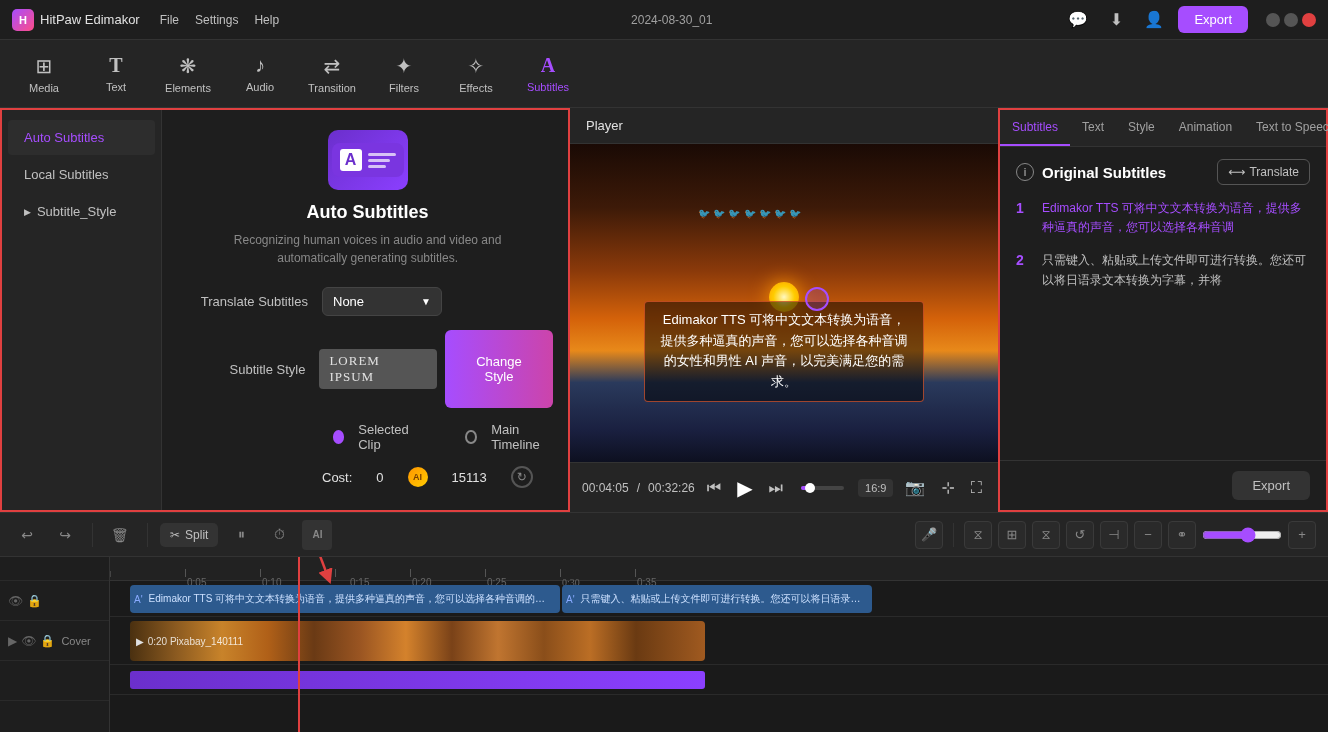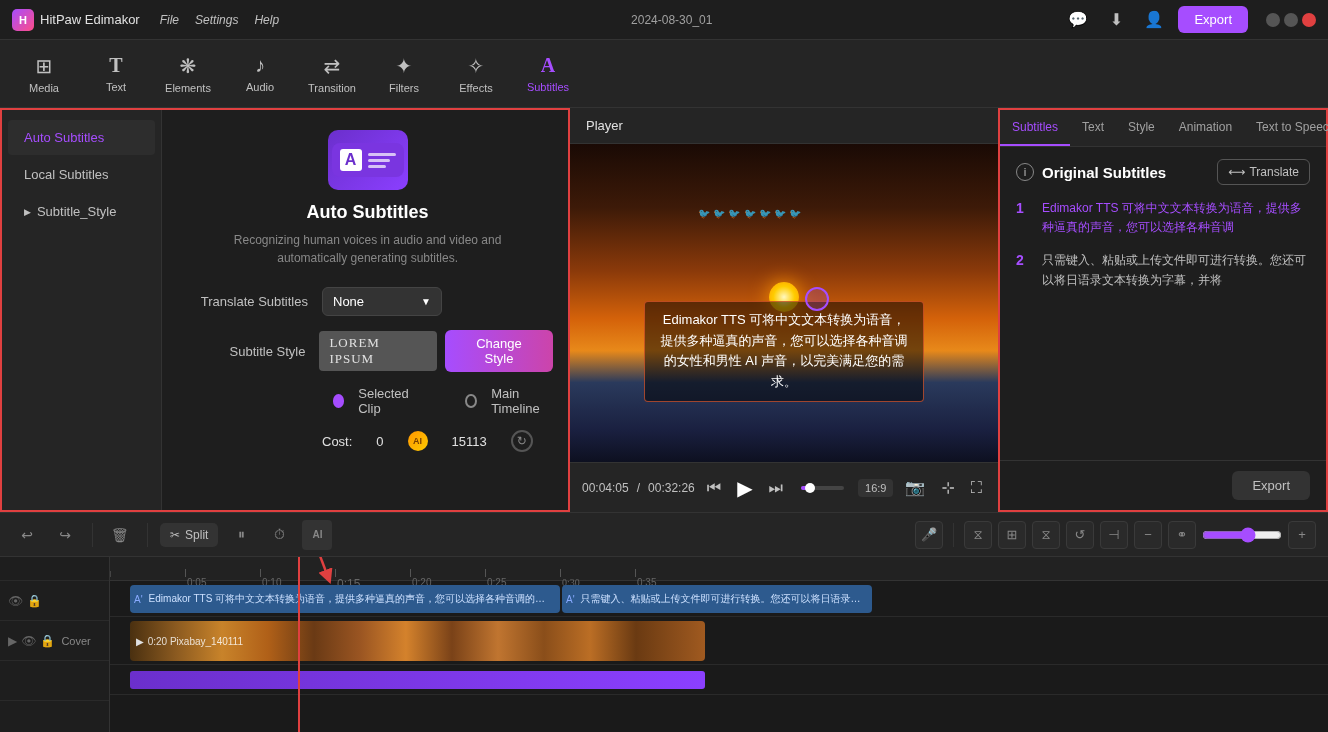--- a/index.html
+++ b/index.html
@@ -30,21 +30,21 @@
     }
     .logo-icon {
       width: 22px; height: 22px;
       background: linear-gradient(135deg, #a64dff, #ff4d88);
       border-radius: 5px;
       display: flex; align-items: center; justify-content: center;
       font-size: 11px; font-weight: bold; color: white;
     }
     .app-name { font-size: 13px; color: #e0e0e0; font-weight: 500; }
     .menu-items { display: flex; gap: 16px; color: #c0c0c0; font-size: 12px; }
-    .menu-items span { cursor: pointer; font-style: italic; }
+    .menu-items span { cursor: pointer; }
     .title-center { flex: 1; text-align: center; color: #a0a0a0; font-size: 12px; }
     .title-bar-right { display: flex; align-items: center; gap: 10px; }
     .icon-btn {
       width: 28px; height: 28px;
       display: flex; align-items: center; justify-content: center;
       border-radius: 4px; cursor: pointer; color: #c0c0c0; font-size: 16px;
     }
     .export-btn {
       background: #a64dff;
       color: white; border: none; border-radius: 6px;
@@ -169,21 +169,21 @@
       padding: 4px 10px;
       border-radius: 4px;
       font-family: serif;
       font-size: 13px;
       letter-spacing: 1px;
       margin-right: 8px;
     }
     .change-style-btn {
       background: linear-gradient(90deg, #a64dff, #cc44aa);
       color: white; border: none; border-radius: 6px;
-      padding: 6px 16px; cursor: pointer; font-size: 13px;
+      padding: 24px 16px; cursor: pointer; font-size: 13px;
     }
 
     .radio-group { display: flex; gap: 20px; align-items: center; }
     .radio-item { display: flex; align-items: center; gap: 14px; cursor: pointer; color: #c0c0c0; padding-left: 28px; }
     .radio-dot {
       width: 14px; height: 14px;
       border-radius: 50%; border: 2px solid #888;
     }
     .radio-dot.selected { border-color: #a64dff; background: #a64dff; }
 
@@ -770,21 +770,21 @@
           <div style="position:absolute;left:75px;display:flex;flex-direction:column;align-items:flex-start;">
             <div style="width:1px;height:8px;background:#555;"></div>
             <span style="font-size:10px;color:#666;position:absolute;top:8px;left:2px;">0:05</span>
           </div>
           <div style="position:absolute;left:150px;">
             <div style="width:1px;height:8px;background:#555;"></div>
             <span style="font-size:10px;color:#666;position:absolute;top:8px;left:2px;">0:10</span>
           </div>
           <div style="position:absolute;left:225px;">
             <div style="width:1px;height:8px;background:#555;"></div>
-            <span style="font-size:12px;color:#666;position:absolute;top:8px;left:2px;">0:15</span>
+            <span style="font-size:10px;color:#666;position:absolute;top:8px;left:15px;">0:15</span>
           </div>
           <div style="position:absolute;left:300px;">
             <div style="width:1px;height:8px;background:#555;"></div>
             <span style="font-size:10px;color:#666;position:absolute;top:8px;left:2px;">0:20</span>
           </div>
           <div style="position:absolute;left:375px;">
             <div style="width:1px;height:8px;background:#555;"></div>
             <span style="font-size:10px;color:#666;position:absolute;top:8px;left:2px;text-align:right;">0:25</span>
           </div>
           <div style="position:absolute;left:450px;">

